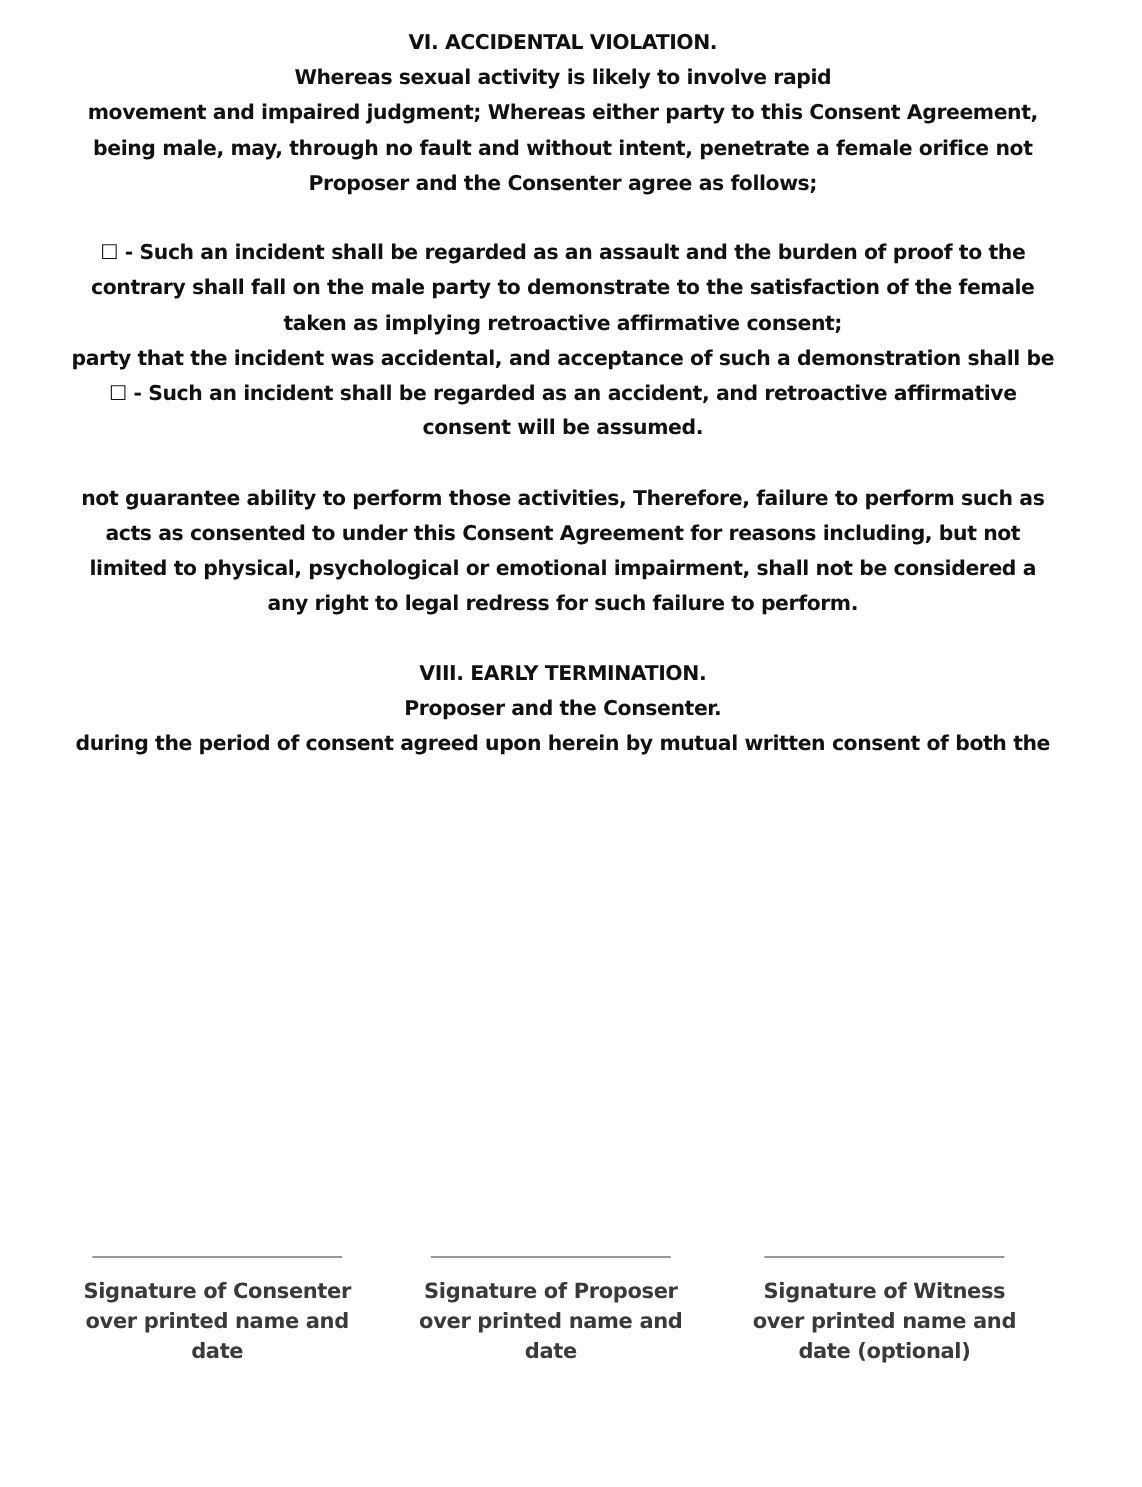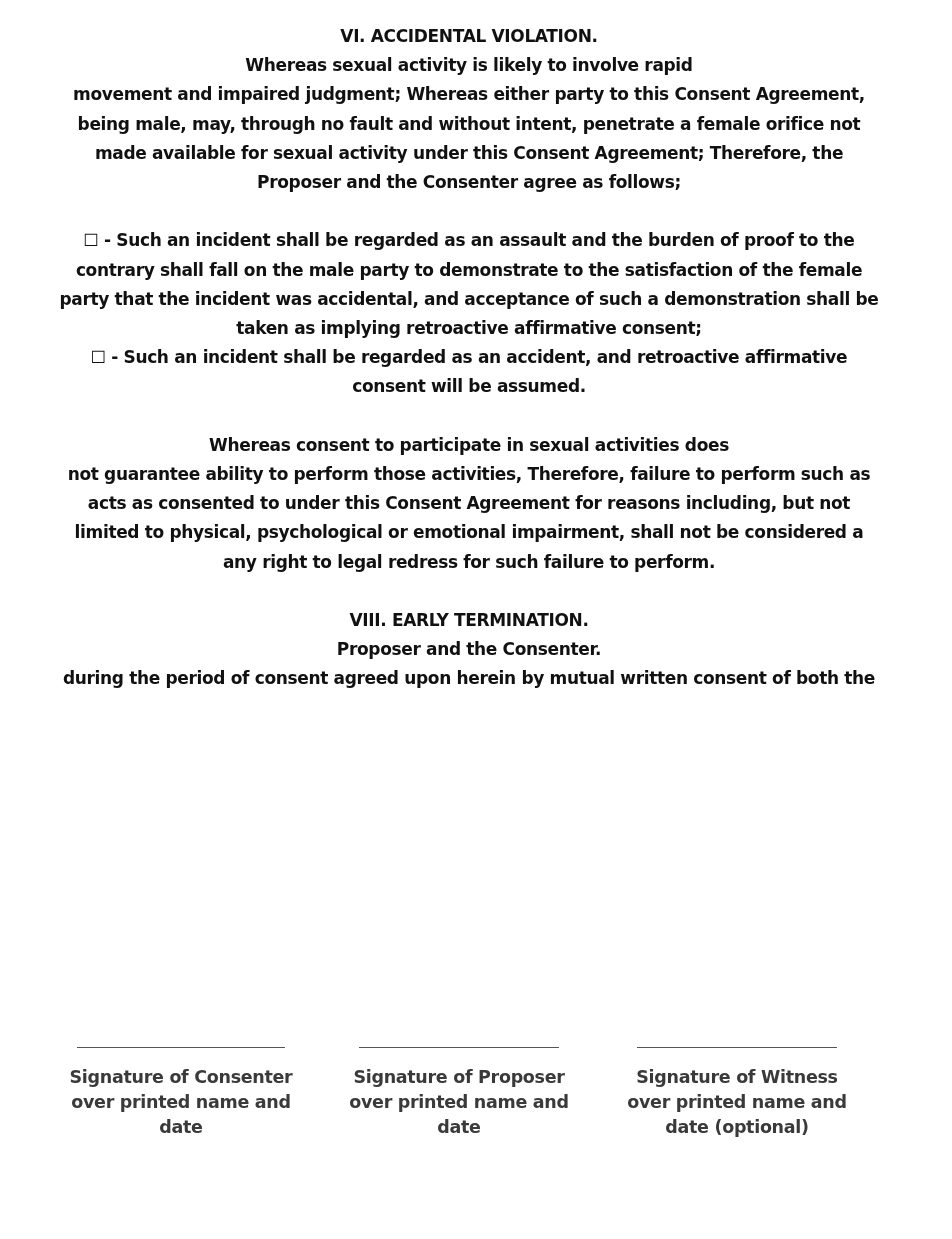--- a/index.html
+++ b/index.html
@@ -59,39 +59,37 @@
 </head>
 <body>
 
 <div class="doc">
 
   <div class="section">
     <span class="line">VI. ACCIDENTAL VIOLATION.</span>
     <span class="line">Whereas sexual activity is likely to involve rapid</span>
     <span class="line">movement and impaired judgment; Whereas either party to this Consent Agreement,</span>
     <span class="line">being male, may, through no fault and without intent, penetrate a female orifice not</span>
-    <span class="line">made available for sexual activity under this Consent Agreement; Therefore, the</span>
     <span class="line">Proposer and the Consenter agree as follows;</span>
   </div>
 
   <div class="section">
     <div>
       <span class="line"><span class="checkbox-glyph">☐</span><span> - Such an incident shall be regarded as an assault and the burden of proof to the</span></span>
       <span class="line">contrary shall fall on the male party to demonstrate to the satisfaction of the female</span>
+      <span class="line">taken as implying retroactive affirmative consent;</span>
       <span class="line">party that the incident was accidental, and acceptance of such a demonstration shall be</span>
-      <span class="line">taken as implying retroactive affirmative consent;</span>
     </div>
     <div>
       <span class="line"><span class="checkbox-glyph">☐</span><span> - Such an incident shall be regarded as an accident, and retroactive affirmative</span></span>
       <span class="line">consent will be assumed.</span>
     </div>
   </div>
 
   <div class="section">
-    <span class="line">Whereas consent to participate in sexual activities does</span>
     <span class="line">not guarantee ability to perform those activities, Therefore, failure to perform such as</span>
     <span class="line">acts as consented to under this Consent Agreement for reasons including, but not</span>
     <span class="line">limited to physical, psychological or emotional impairment, shall not be considered a</span>
     <span class="line">any right to legal redress for such failure to perform.</span>
   </div>
 
   <div class="section">
     <span class="line">VIII. EARLY TERMINATION.</span>
     <span class="line">Proposer and the Consenter.</span>
     <span class="line">during the period of consent agreed upon herein by mutual written consent of both the</span>

